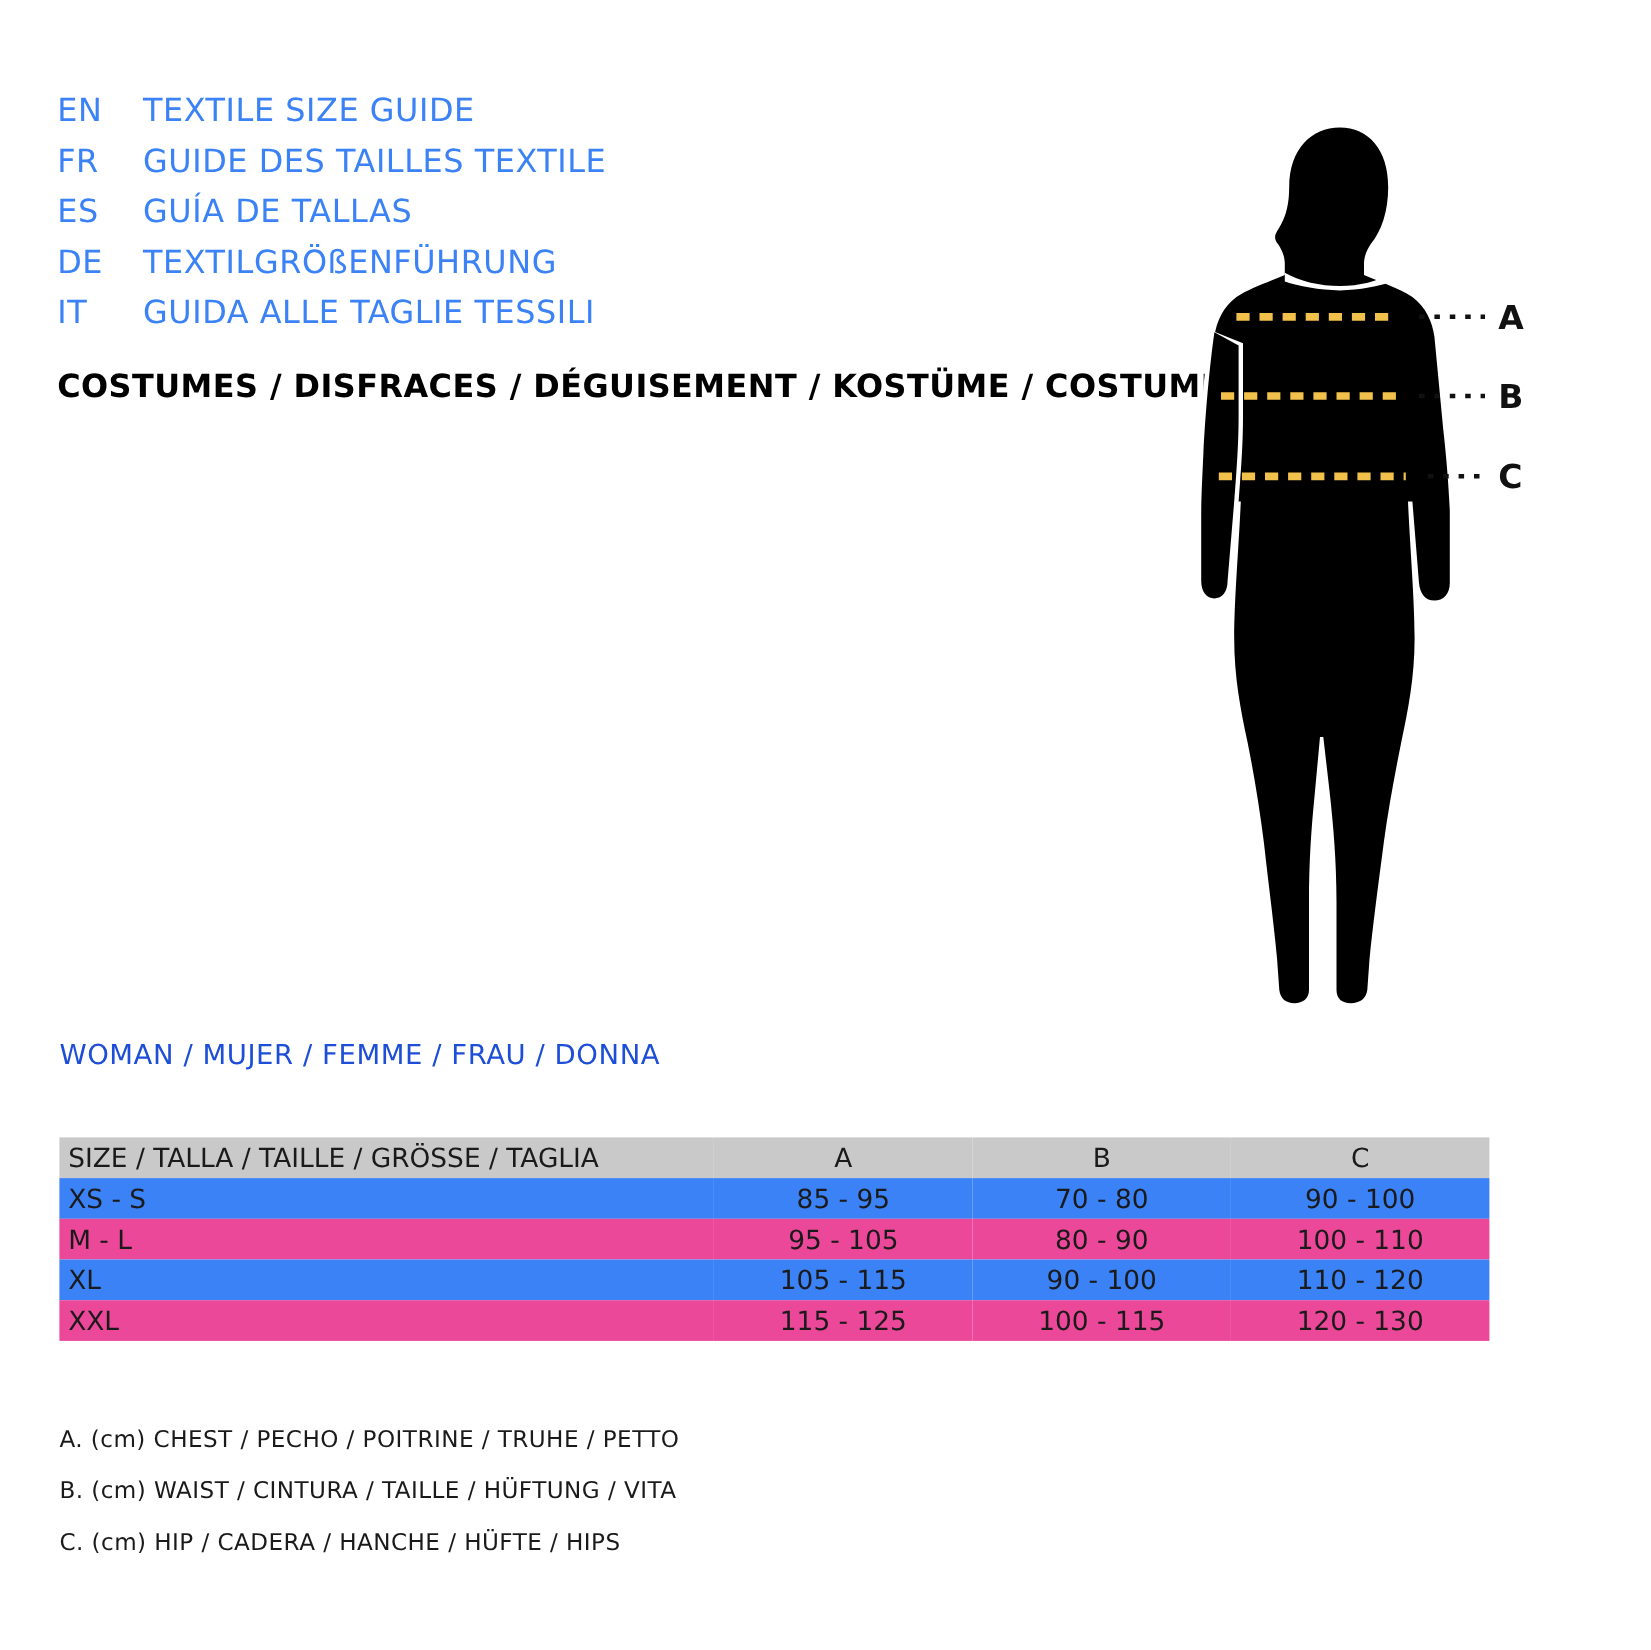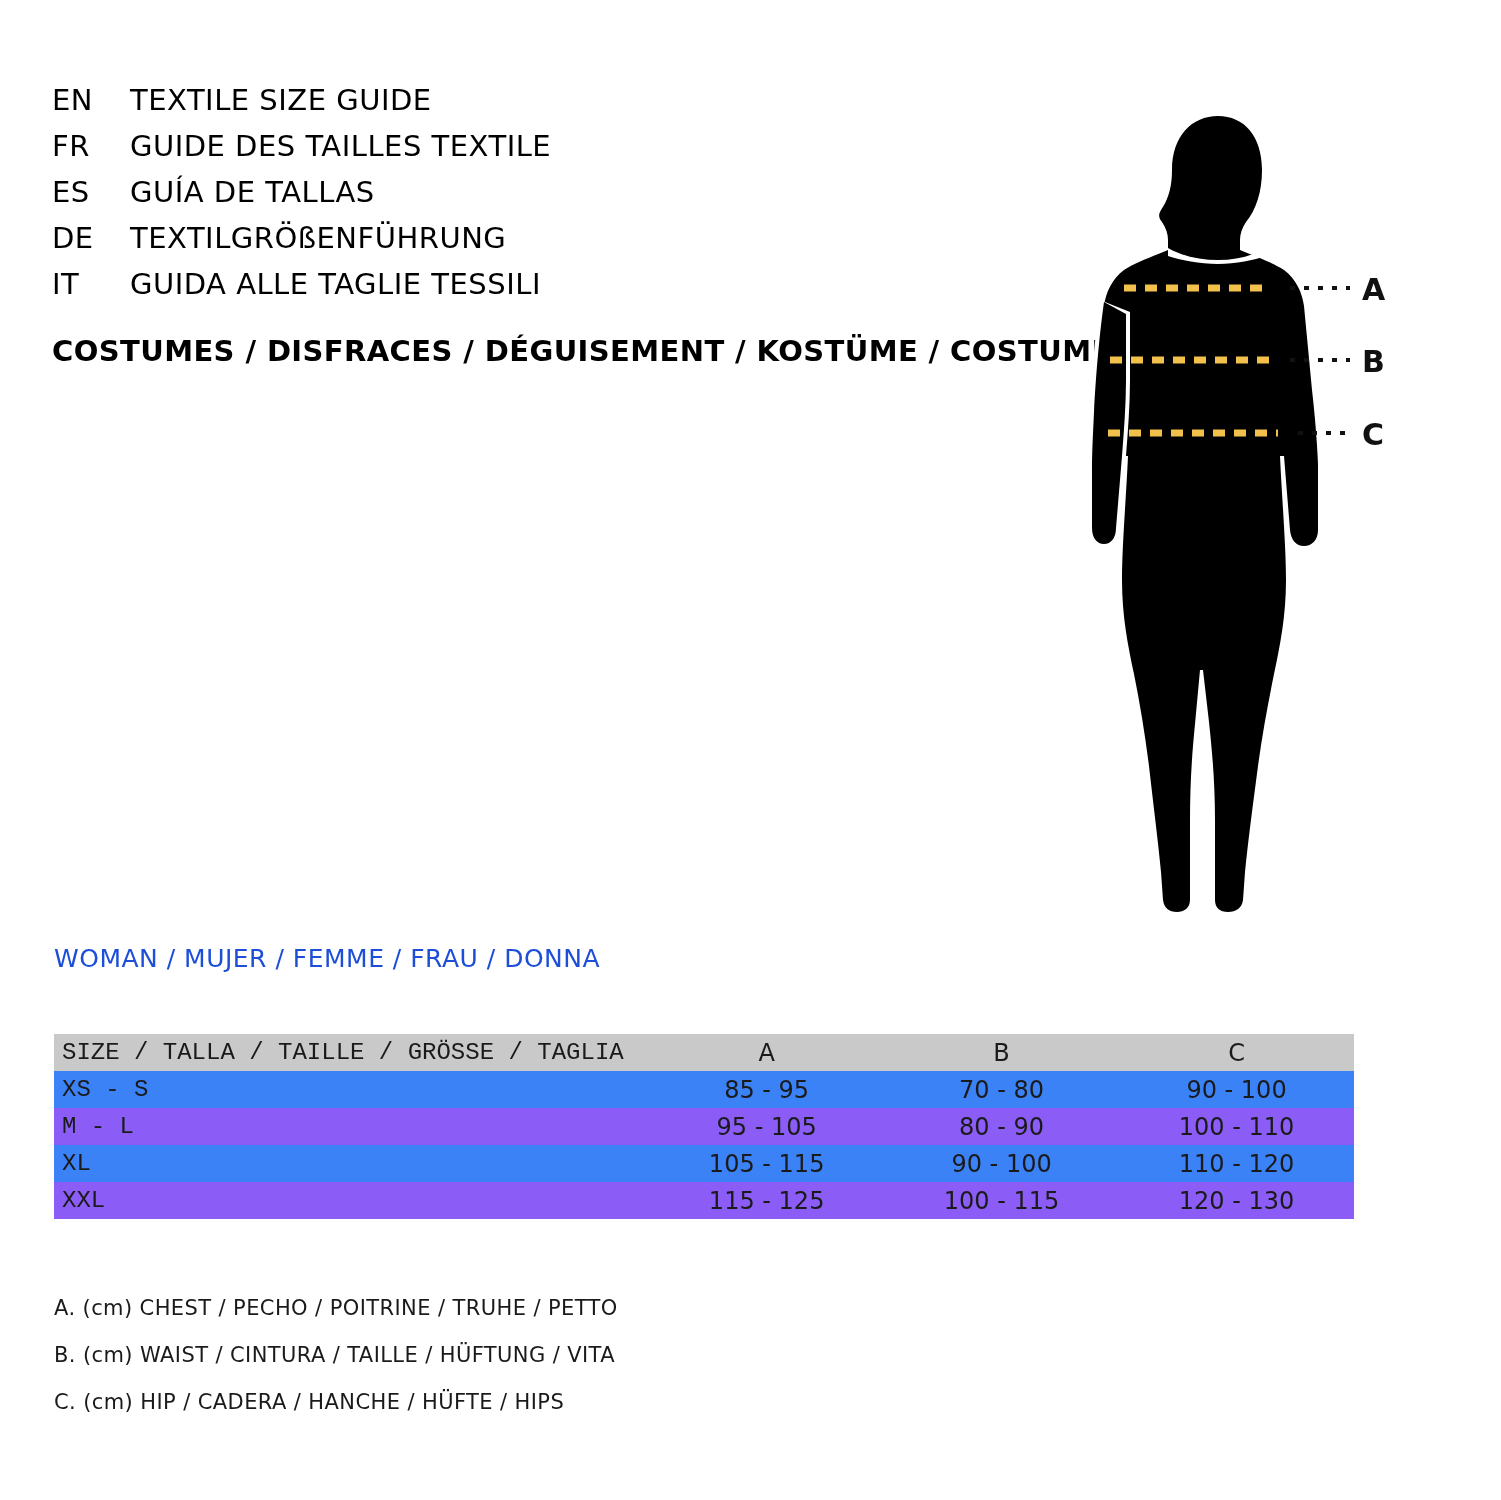--- a/index.html
+++ b/index.html
@@ -27,21 +27,21 @@
     position: absolute;
     left: 52px;
     top: 72px;
   }
   .lang-row {
     display: flex;
     align-items: baseline;
     height: 46px;
     font-size: 29px;
     letter-spacing: 0.5px;
-    color: #000000;
+    color: #3b82f6;
   }
   .lang-code {
     width: 78px;
     flex: 0 0 78px;
   }
   .lang-text {
     white-space: nowrap;
     margin-top: 11px;
   }
 
@@ -104,34 +104,33 @@
     height: 37px;
     font-weight: normal;
     text-align: center;
     vertical-align: middle;
   }
   table.size-table th.col-size,
   table.size-table td.col-size {
     text-align: left;
     padding-left: 8px;
     width: 590px;
-    font-family: Liberation Mono, monospace;
   }
   table.size-table th.col-m,
   table.size-table td.col-m {
     width: 236px;
   }
   table.size-table thead tr {
     background: #c9c9c9;
   }
   table.size-table tbody tr.row-even {
     background: #3b82f6;
   }
   table.size-table tbody tr.row-odd {
-    background: #8b5cf6;
+    background: #ec4899;
   }
 
   
   .legend {
     position: absolute;
     left: 54px;
     top: 1296px;
   }
   .legend-row {
     font-size: 21px;

